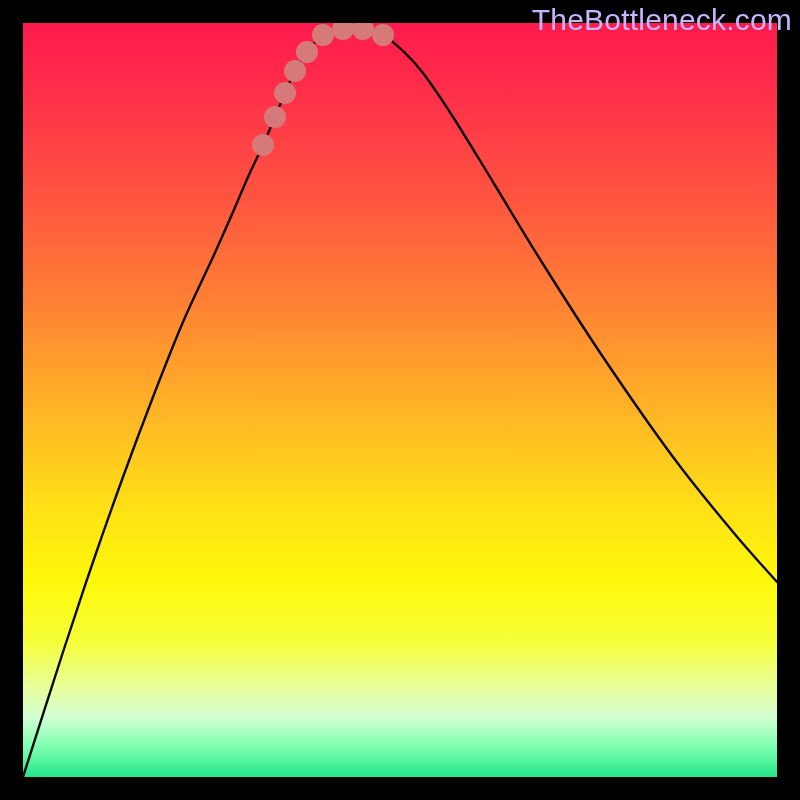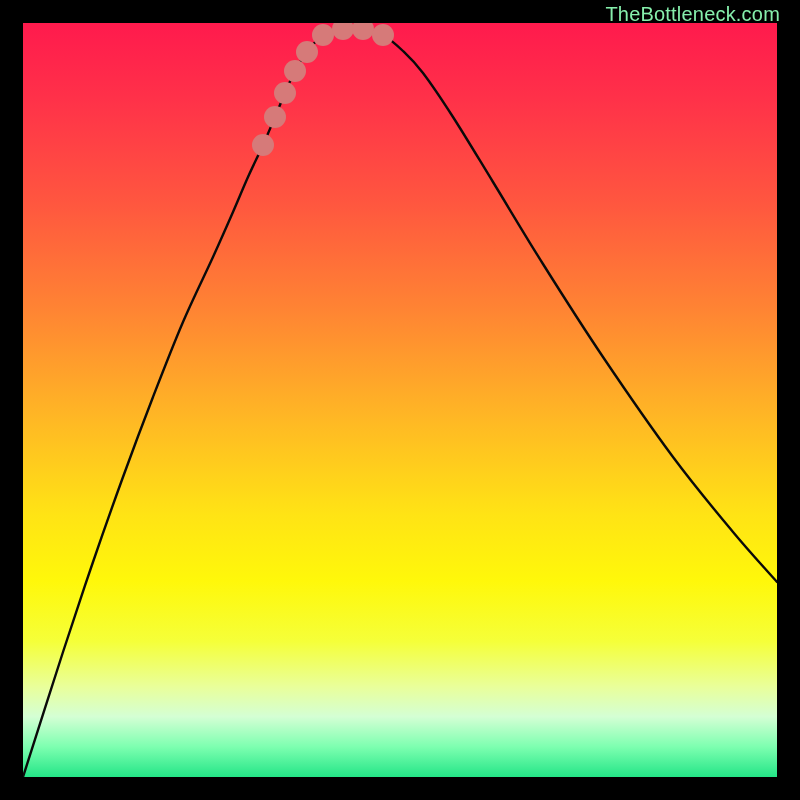--- a/index.html
+++ b/index.html
@@ -13,23 +13,23 @@
   }
   .frame {
     position: relative;
     width: 800px;
     height: 800px;
     background: #000000;
   }
   .watermark {
     position: absolute;
     top: 3px;
-    right: 20px;
-    color: #86efac;
-    font-size: 20px;
+    right: 8px;
+    color: #c4b5fd;
+    font-size: 30px;
     font-weight: 500;
     letter-spacing: 0.2px;
     z-index: 10;
   }
   .plot-stage {
     position: absolute;
     left: 23px;
     top: 23px;
     width: 754px;
     height: 754px;

